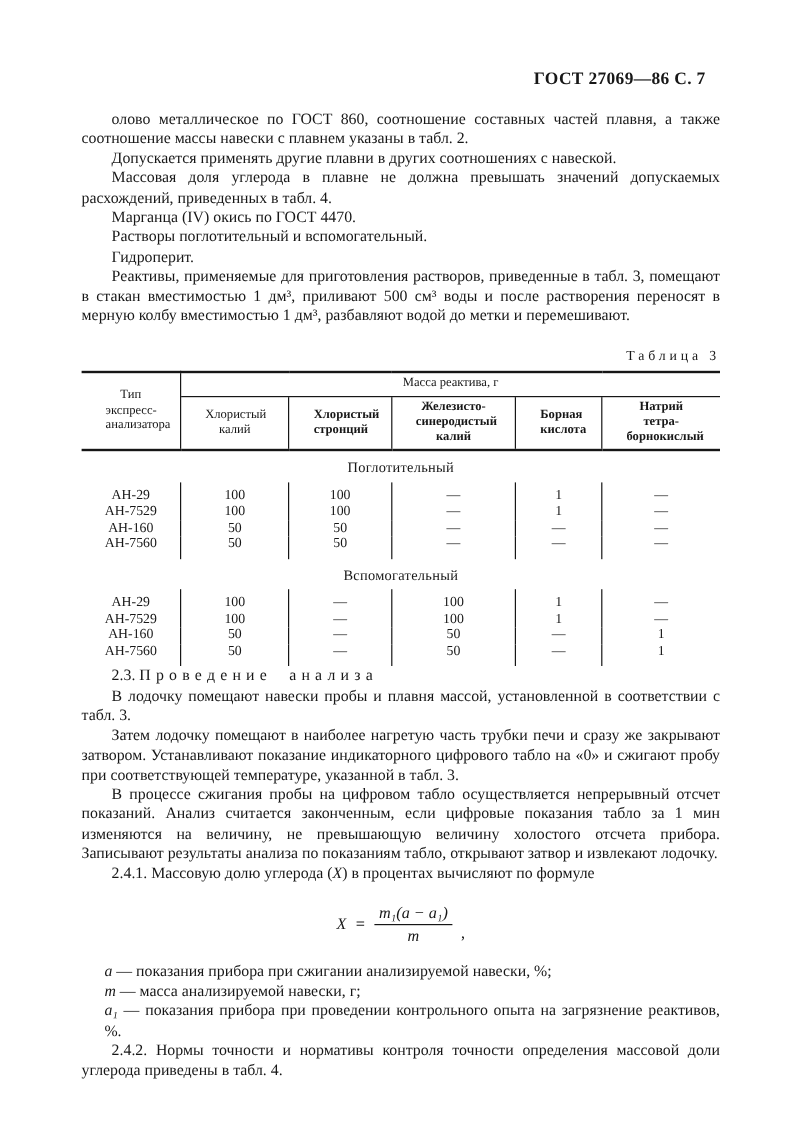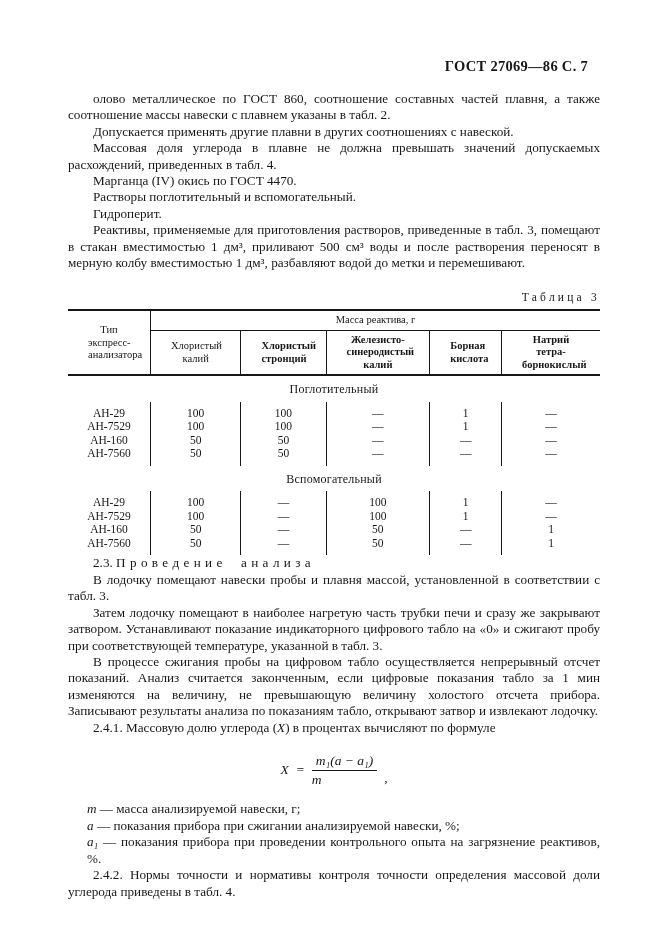--- a/index.html
+++ b/index.html
@@ -73,21 +73,21 @@
   td.c-type{text-align:left;padding-left:14px;}
   .formula{
     display:flex;
     justify-content:center;
     align-items:center;
     gap:7px;
     margin:17px 0 13px 0;
     font-size:13.5px;
     font-style:italic;
   }
-  .frac{display:inline-flex;flex-direction:column;text-align:left;vertical-align:middle;}
+  .frac{display:inline-flex;flex-direction:column;text-align:center;vertical-align:middle;}
   .frac .num{border-bottom:1px solid #161616;padding:0 4px 1px 4px;}
   .frac .den{padding-top:1px;}
   .f-comma{font-style:normal;align-self:flex-end;padding-bottom:2px;}
   p.def{font-size:13.2px;line-height:16.6px;margin:0;text-align:justify;}
   .def-indent{padding-left:19px;}
   .var{font-style:italic;}
   .mt-242{margin-top:1px;}
 </style>
 </head>
 <body>
@@ -212,19 +212,19 @@
   <div class="formula">
     <span class="var">X</span>
     <span>=</span>
     <span class="frac">
       <span class="num var">m₁(a − a₁)</span>
       <span class="den var">m</span>
     </span>
     <span class="f-comma">,</span>
   </div>
 
+  <p class="def def-indent"><span class="var">a</span> <span>— показания прибора при сжигании анализируемой навески, %;</span></p>
   <p class="def def-indent"><span class="var">m</span> <span>— масса  анализируемой навески, г;</span></p>
-  <p class="def def-indent"><span class="var">a</span> <span>— показания прибора при сжигании анализируемой навески, %;</span></p>
   <p class="def def-indent"><span class="var">a₁</span> <span>— показания прибора при проведении контрольного опыта на загрязнение реактивов, %.</span></p>
 
   <p class="body indent mt-242">2.4.2. Нормы точности и нормативы контроля точности определения массовой доли углерода приведены в табл. 4.</p>
 
 </div>
 
 </body></html>

